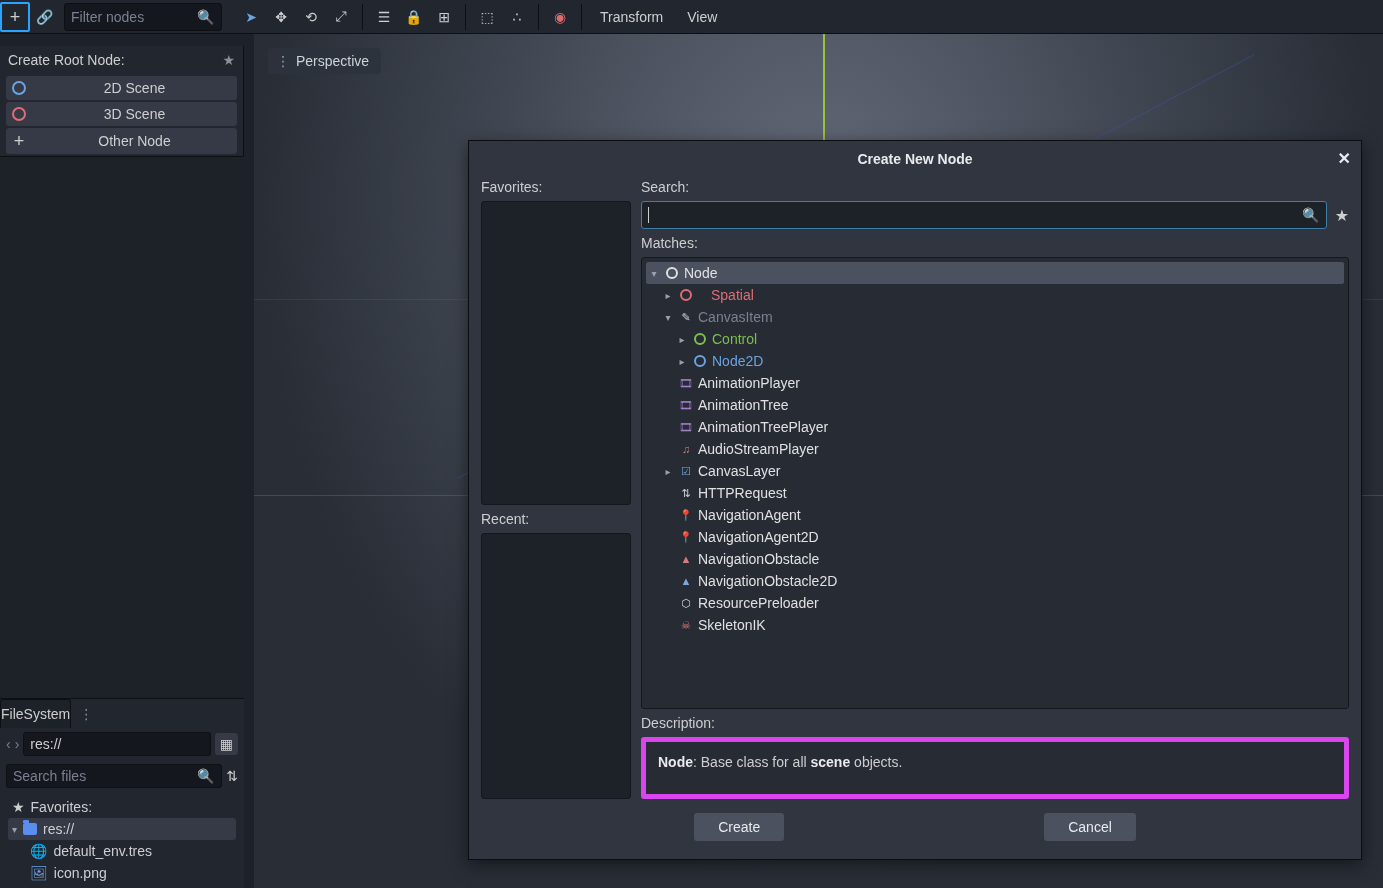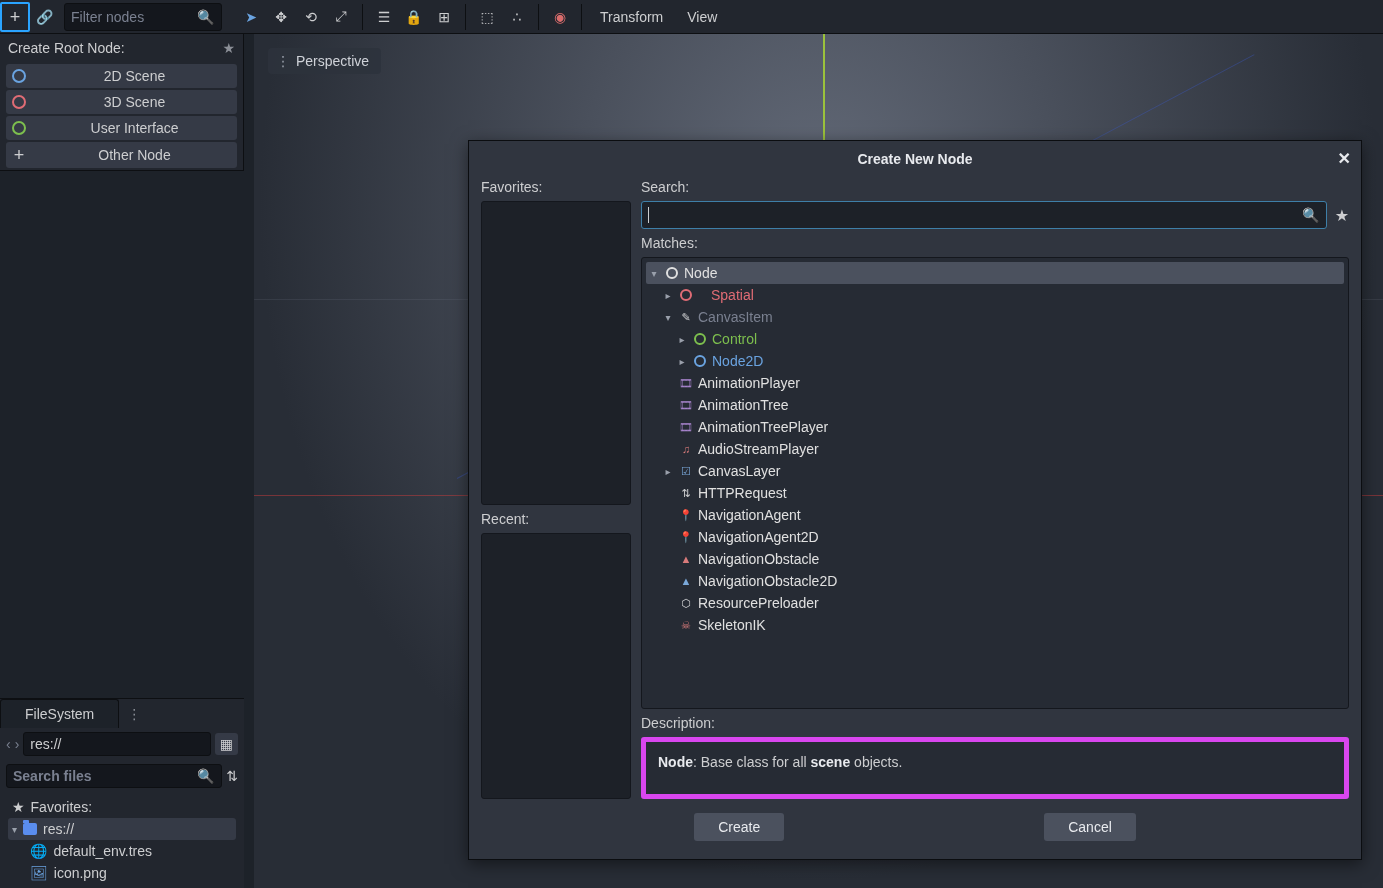--- a/index.html
+++ b/index.html
@@ -8,32 +8,32 @@
 
 .toolbar { height: 34px; background: #22262e; display: flex; align-items: center; border-bottom: 1px solid #0d0f12; }
 .tbtn { width: 30px; height: 30px; display: flex; align-items: center; justify-content: center; color: #cdced0; }
 .tbtn.sel { outline: 2px solid #2aa4ff; outline-offset: -2px; border-radius: 2px; }
 .filter-input { margin-left: 4px; width: 158px; height: 28px; background: #14171d; border: 1px solid #0d0f12; border-radius: 3px; color: #8b8f97; padding: 0 6px; display:flex; align-items:center; }
 .filter-input span.sicon { margin-left:auto; color:#8b8f97;}
 .vsep { width: 1px; height: 26px; background: #0d0f12; margin: 0 6px; }
 .menu-text { color:#cdced0; padding:12px 12px; height:100%; display:flex; align-items:center;}
 
 
-.leftcol { position:absolute; left:0; top:34px; width:244px; bottom:0; display:flex; flex-direction:column; background:#22262e; }
+.leftcol { position:absolute; left:0; top:46px; width:244px; bottom:0; display:flex; flex-direction:column; background:#22262e; }
 .scene-dock { padding:0; border-right:1px solid #0d0f12; }
 .create-root { display:flex; align-items:center; padding:6px 8px; color:#cdced0;}
 .create-root .star { margin-left:auto; color:#8b8f97;}
 .root-btn { display:flex; align-items:center; gap:12px; padding:4px 6px; margin: 2px 6px; background: #353a46; border-radius:3px; }
 .root-btn .lbl { flex:1; text-align:center; color:#cdced0;}
 .icon-circle { width:14px; height:14px; border-radius:50%; border:2px solid currentColor; display:inline-block;}
 .icon-plus { font-size:18px; font-weight:400; color:#cdced0; line-height:1;}
 .scene-tree-area { flex:1; background: #1d2229; border-top:1px solid #0d0f12; }
 
 .filesystem-dock { border-top:1px solid #0d0f12; background:#22262e; }
-.dock-tab { display:inline-block; padding:6px 24px; background:#1d2229; border:1px solid #0d0f12; border-bottom:none; border-radius:3px 3px 0 0;}
+.dock-tab { display:inline-block; padding:6px 0; background:#1d2229; border:1px solid #0d0f12; border-bottom:none; border-radius:3px 3px 0 0;}
 .dock-opts { float:right; padding:6px 8px; color:#8b8f97;}
 .fs-path-row, .fs-search-row { display:flex; align-items:center; padding:4px 6px; gap:4px;}
 .path-box { flex:1; background:#14171d; border:1px solid #0d0f12; border-radius:3px; padding:3px 6px; color:#cdced0;}
 .fs-tree { padding:4px 8px; }
 .fs-item { display:flex; align-items:center; gap:6px; padding:3px 4px; color:#cdced0;}
 .fs-item.sel { background:#353a46; border-radius:3px; }
 .indent1 { padding-left:22px; }
 .folder-icon { width:14px; height:12px; background:#5a8dee; border-radius:2px; display:inline-block; position:relative; }
 .folder-icon:before { content:""; position:absolute; top:-3px; left:0; width:6px; height:3px; background:#5a8dee; border-radius:1px 1px 0 0;}
 
@@ -133,43 +133,39 @@
     </div>
     <div class="root-btn">
       <span class="icon-circle" style="color:#6aa3e0"></span>
       <span class="lbl">2D Scene</span>
     </div>
     <div class="root-btn">
       <span class="icon-circle" style="color:#e06c75"></span>
       <span class="lbl">3D Scene</span>
     </div>
     <div class="root-btn">
-      <span class="icon-circle" style="color:#7dbf4e"></span>
-      <span class="lbl">User Interface</span>
-    </div>
-    <div class="root-btn">
       <span class="icon-plus" style="width:14px;text-align:center">+</span>
       <span class="lbl">Other Node</span>
     </div>
   </div>
   <div class="scene-tree-area"></div>
 
   <div class="filesystem-dock">
     <div style="display:flex;align-items:center;background:#22262e;">
       <span class="dock-tab">FileSystem</span>
       <span class="dock-opts">⋮</span>
     </div>
     <div class="fs-path-row">
       <span style="color:#7a8090">‹</span>
       <span style="color:#7a8090">›</span>
       <div class="path-box">res://</div>
       <span style="background:#353a46;padding:3px 5px;border-radius:3px">▦</span>
     </div>
     <div class="fs-search-row">
-      <div class="path-box" style="display:flex;align-items:center;font-weight:bold;">
+      <div class="path-box" style="display:flex;align-items:center;">
         <span style="color:#7a8090">Search files</span>
         <span style="margin-left:auto;color:#8b8f97">🔍</span>
       </div>
       <span>⇅</span>
     </div>
     <div class="fs-tree">
       <div class="fs-item">
         <span>★</span>
         <span>Favorites:</span>
       </div>

